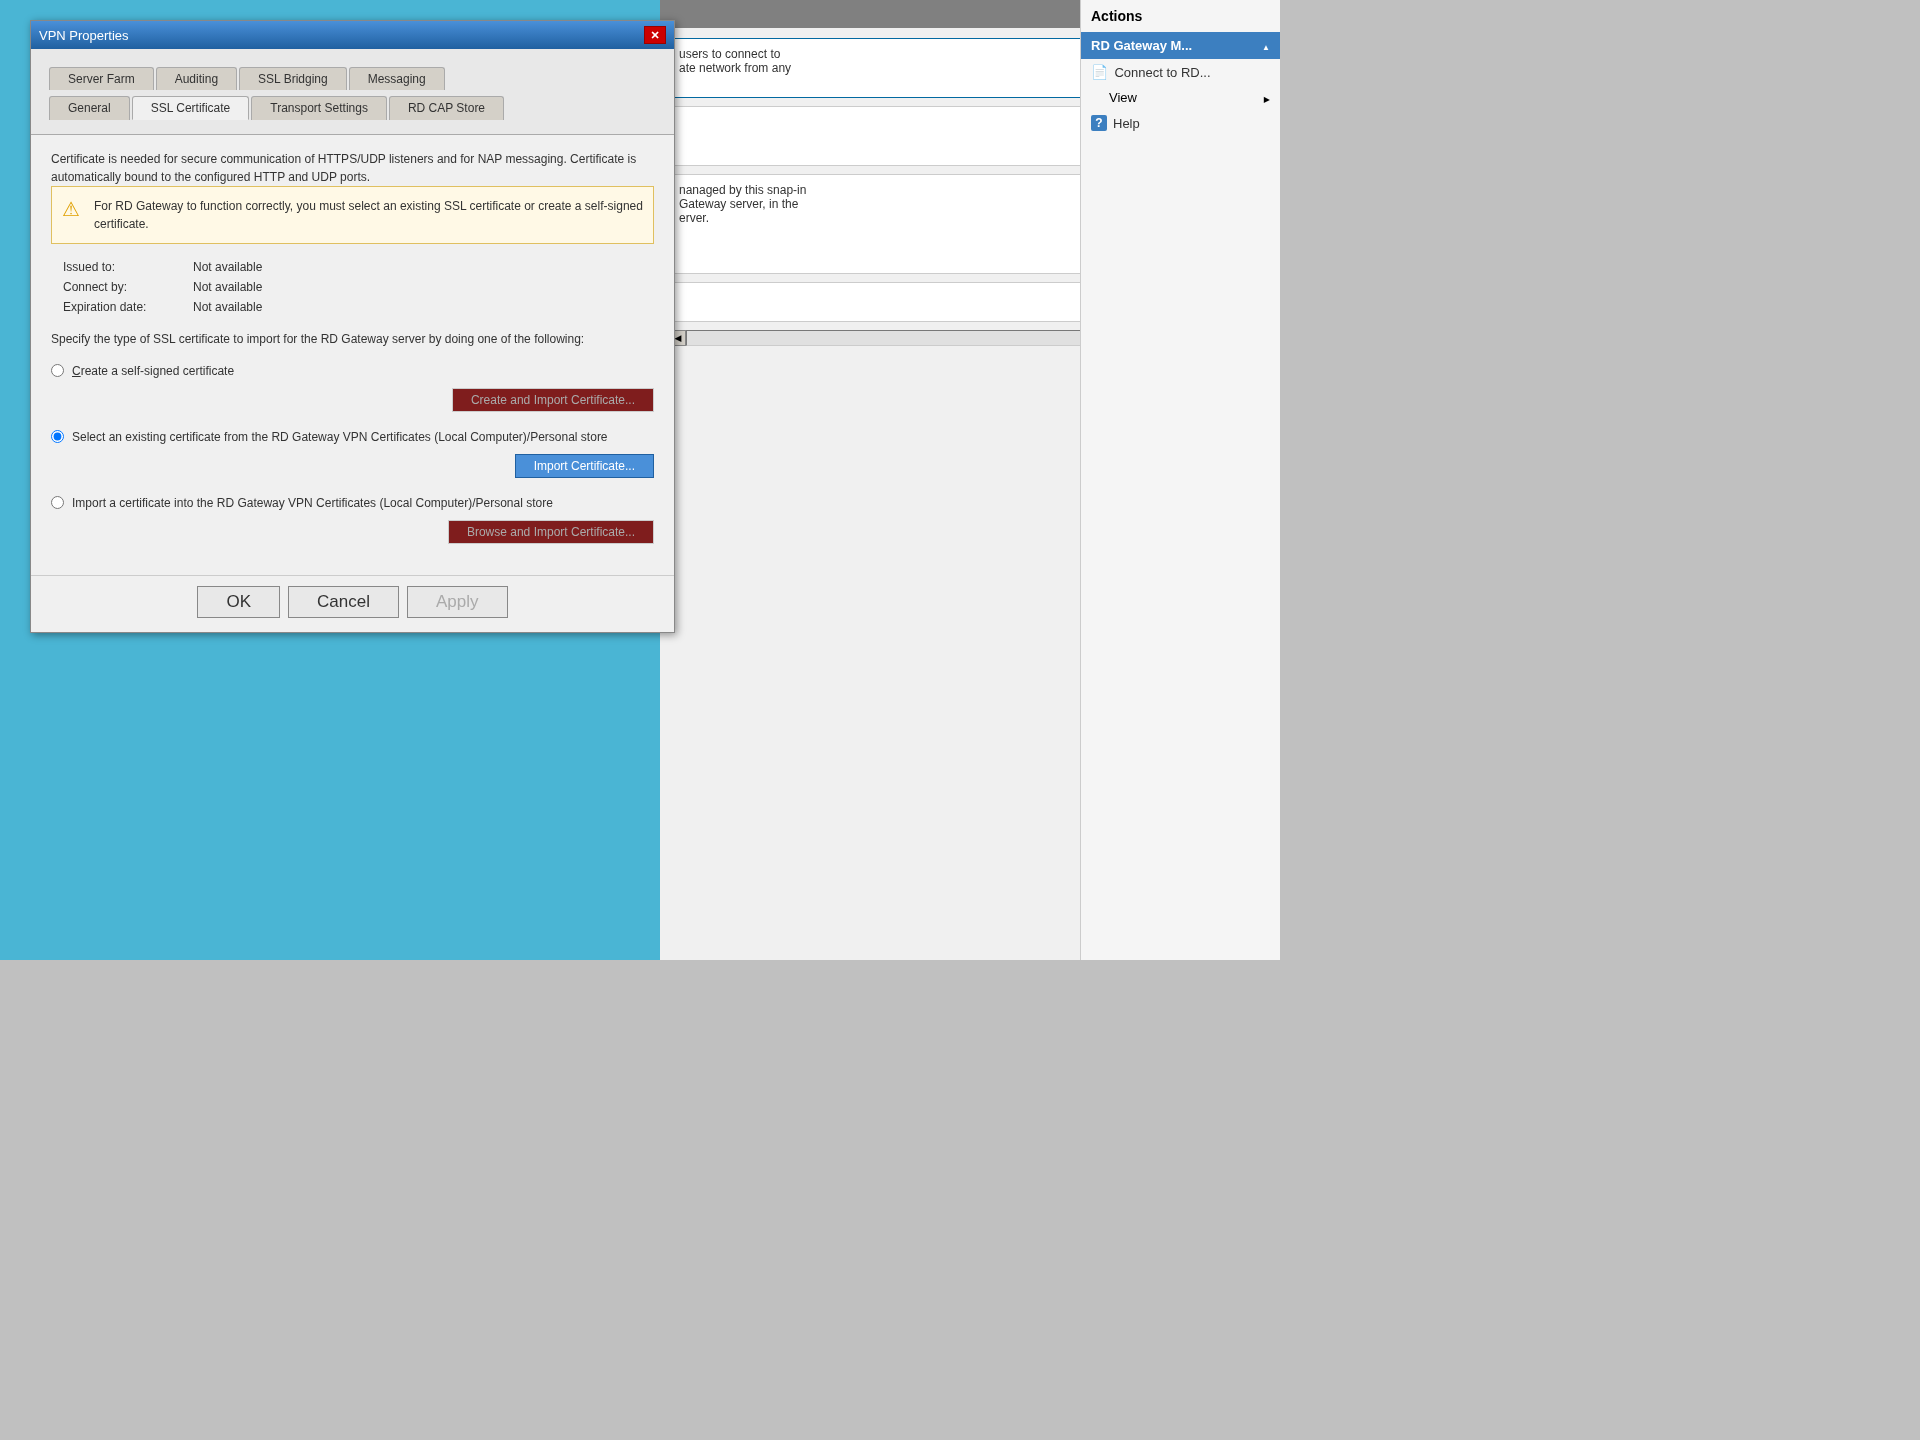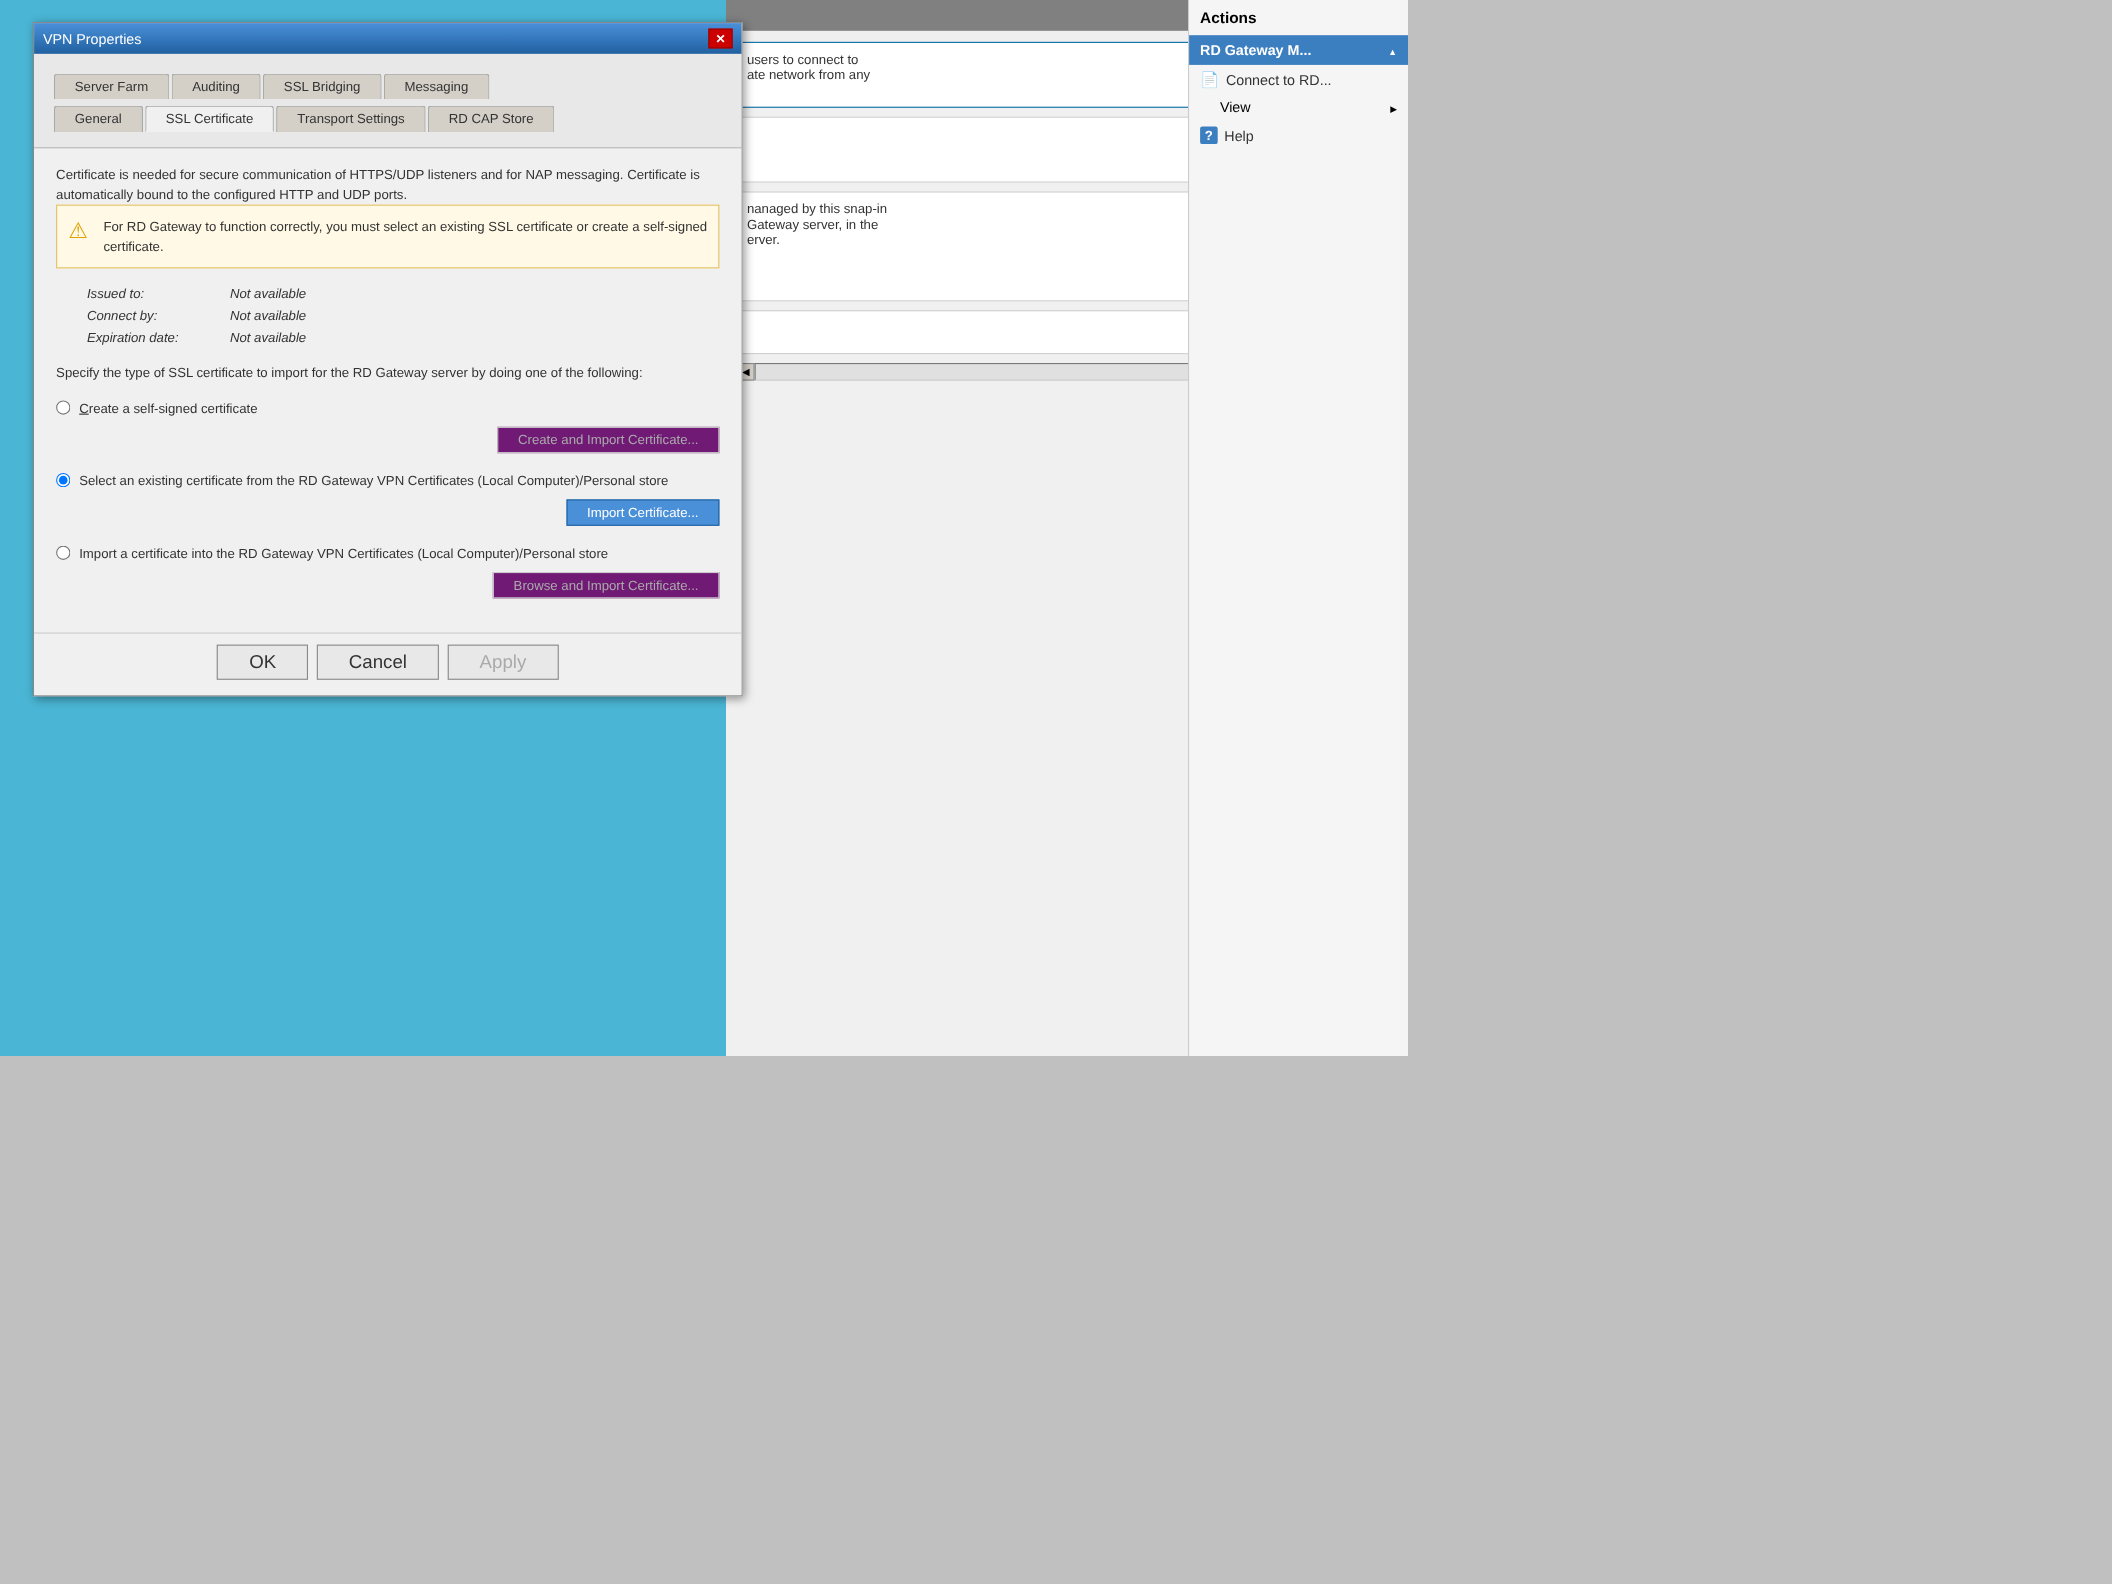--- a/index.html
+++ b/index.html
@@ -165,22 +165,21 @@
       font-size: 20px;
     }
 
     .warning-text {
       font-size: 12px;
       color: #333;
       line-height: 1.5;
     }
 
     .cert-info {
-      margin: 10px 0 16px 28px;
-      font-style: italic;
+      margin: 10px 0 16px 12px;
     }
 
     .cert-row {
       display: flex;
       margin-bottom: 6px;
       font-size: 12px;
     }
 
     .cert-label {
       width: 130px;
@@ -237,21 +236,21 @@
       color: #333;
     }
 
     .btn-dialog.primary {
       background: #4a90d9;
       color: white;
       border: 1px solid #2060a0;
     }
 
     .btn-dialog:disabled, .btn-dialog.disabled {
-      background: #701a75;
+      background: #7f1d1d;
       color: #aaa;
       border: 1px solid #ccc;
       cursor: default;
     }
 
     
     .dialog-footer {
       display: flex;
       justify-content: center;
       gap: 8px;

